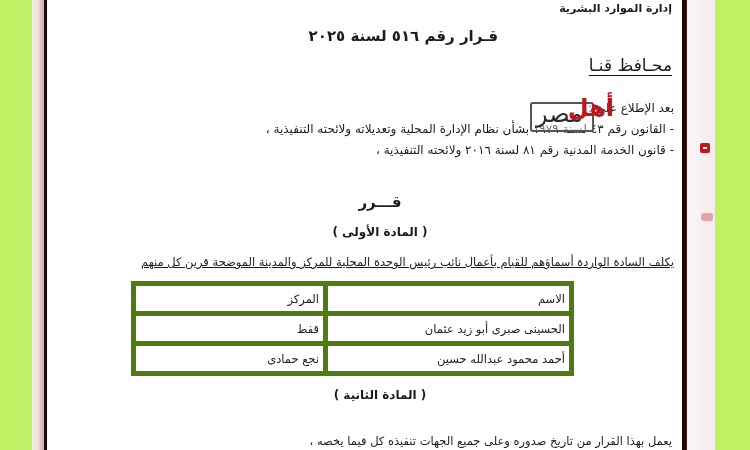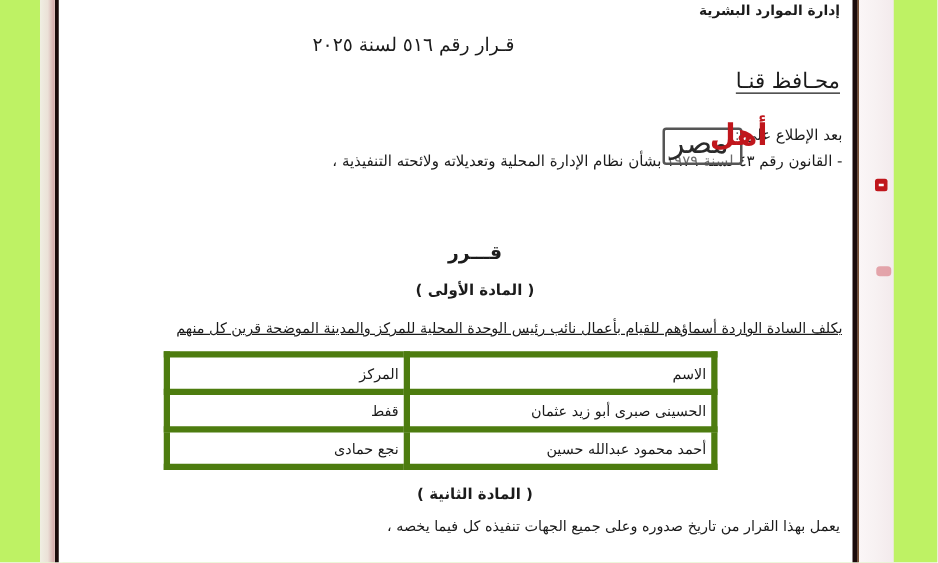--- a/index.html
+++ b/index.html
@@ -85,22 +85,22 @@
       font-size: 11px;
       font-weight: bold;
       text-align: right;
       white-space: nowrap;
     }
     .decision-title {
       left: 250px;
       width: 248px;
       top: 27px;
       font-size: 15px;
-      font-weight: normal;
-      text-align: left;
+      font-weight: bold;
+      text-align: right;
       white-space: nowrap;
     }
     .governor {
       right: 78px;
       top: 55px;
       font-size: 17px;
       text-decoration: underline;
       text-underline-offset: 4px;
       white-space: nowrap;
     }
@@ -161,21 +161,21 @@
       left: 250px;
       width: 260px;
       top: 388px;
       font-size: 12px;
       font-weight: bold;
       text-align: center;
       white-space: nowrap;
     }
     .article2-body {
       right: 78px;
-      top: 414px;
+      top: 434px;
       font-size: 11.5px;
       text-align: right;
       white-space: nowrap;
     }
     .watermark {
       position: absolute;
       left: 530px;
       top: 98px;
       width: 84px;
       height: 34px;
@@ -223,20 +223,21 @@
 
   <div class="doc dept">إدارة الموارد البشرية</div>
 
   <div class="doc decision-title">قـرار رقم  ٥١٦  لسنة ٢٠٢٥</div>
 
   <div class="doc governor">محـافظ قنـا</div>
 
   <div class="doc preamble">
     <div class="line">بعد الإطلاع على :</div>
     <div class="line">- القانون رقم ٤٣ لسنة ١٩٧٩ بشأن نظام الإدارة المحلية وتعديلاته ولائحته التنفيذية ،</div>
+    <div class="line">- قانون الخدمة المدنية رقم ٨١ لسنة ٢٠١٦ ولائحته التنفيذية ،</div>
   </div>
 
   <div class="doc decree-head">قـــرر</div>
 
   <div class="doc article1-head">( المادة الأولى )</div>
 
   <div class="doc article1-body">يكلف السادة الواردة أسماؤهم للقيام بأعمال نائب رئيس الوحدة المحلية للمركز والمدينة الموضحة قرين كل منهم</div>
 
   <table class="assign">
     <thead>

